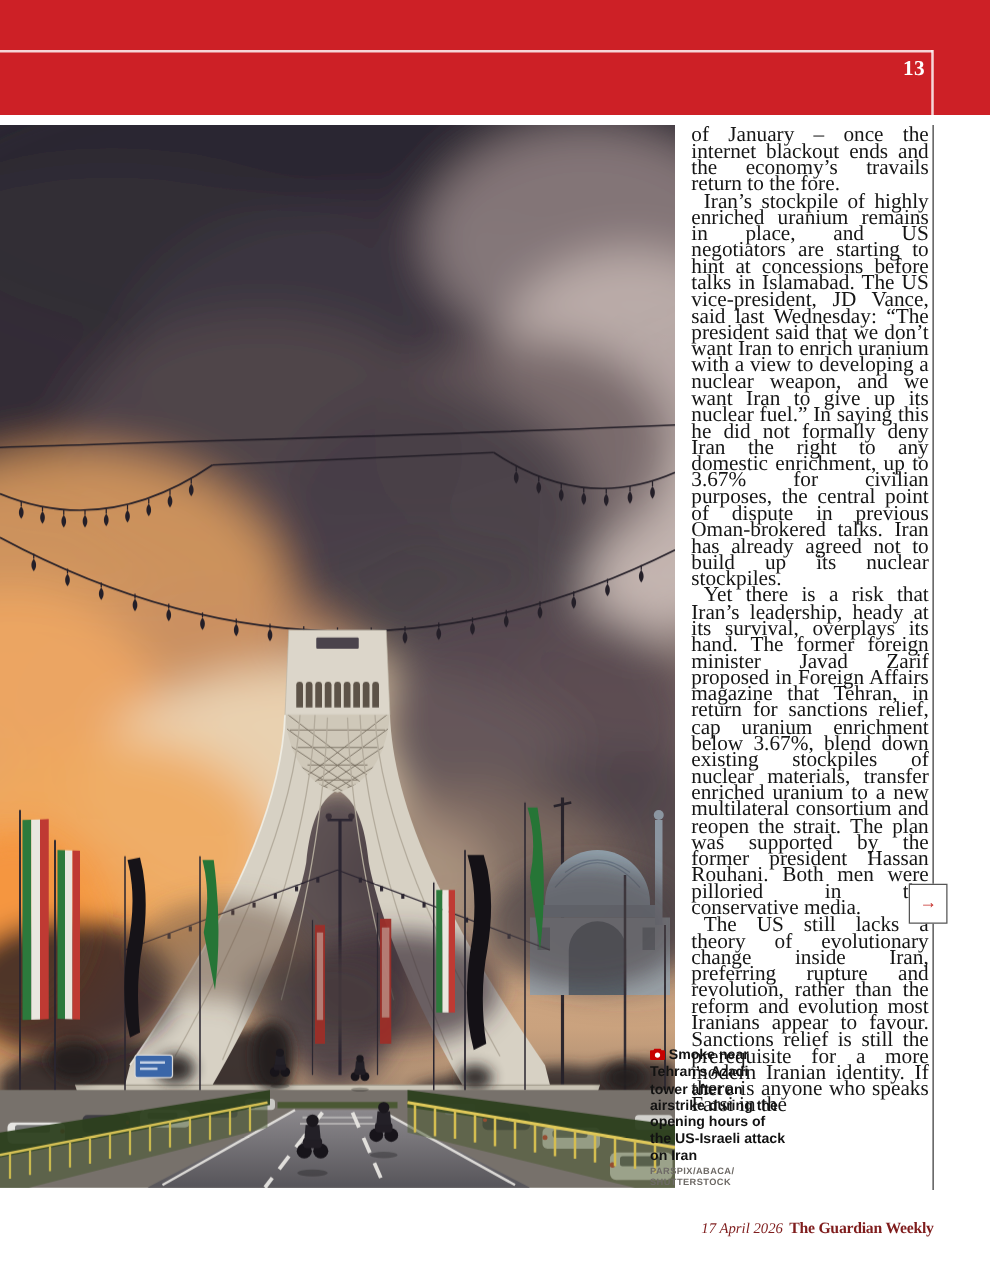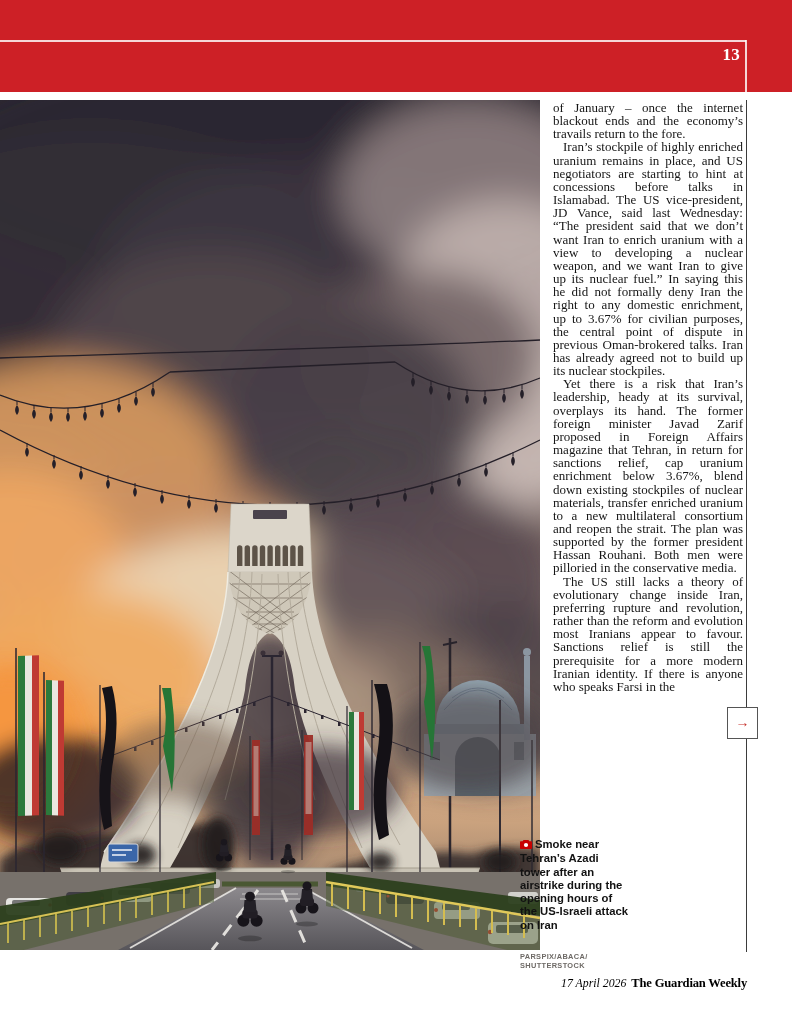--- a/index.html
+++ b/index.html
@@ -15,39 +15,39 @@
 
   
   .photo{position:absolute;top:100px;left:0;width:540px;height:850px;margin:0;overflow:hidden;}
   .photo svg{display:block;}
 
   
   .col-rule{position:absolute;left:746px;top:100px;width:1px;height:852px;background:#3b3b3b;}
 
   
   .article-col{position:absolute;left:553px;top:101px;width:190px;color:#151515;
-               font-size:13px;line-height:13.15px;text-align:justify;}
+               font-size:17px;line-height:13.15px;text-align:justify;}
   .article-col .para{margin:0;text-indent:10px;}
   .article-col .para:first-child{text-indent:0;}
 
   
   .cont-box{position:absolute;left:727px;top:707px;width:29px;height:30px;background:#ffffff;
             border:1px solid #555;display:flex;align-items:center;justify-content:center;
             color:#c6302b;font-size:14px;z-index:5;}
 
   
   .caption{position:absolute;left:520px;top:838px;width:110px;
            font-family:"Liberation Sans",sans-serif;font-weight:bold;
            font-size:11.3px;line-height:13.3px;color:#121212;}
   .cam{display:inline-block;vertical-align:-1px;margin-right:3px;}
-  .credit{margin-top:20px;font-size:7.4px;line-height:9px;letter-spacing:.35px;color:#6e6a66;}
+  .credit{margin-top:0;font-size:7.4px;line-height:9px;letter-spacing:.35px;color:#6e6a66;}
   .credit-line{display:block;}
 
   
-  .pfooter{position:absolute;top:973px;left:0;width:747px;text-align:right;color:#000000;}
+  .pfooter{position:absolute;top:973px;left:0;width:747px;text-align:right;color:#7f1d1d;}
   .pfooter .date{font-style:italic;font-size:11.8px;margin-right:5px;}
   .pfooter .pub{font-weight:bold;font-size:12.6px;letter-spacing:-.2px;}
 </style>
 </head>
 <body>
 
 <div class="page">
 
   <header class="masthead">
     <div class="mast-line-h"></div>

